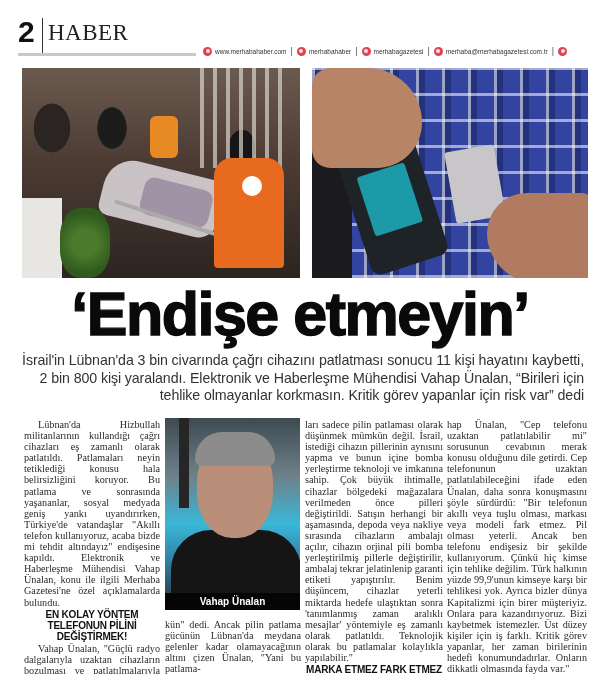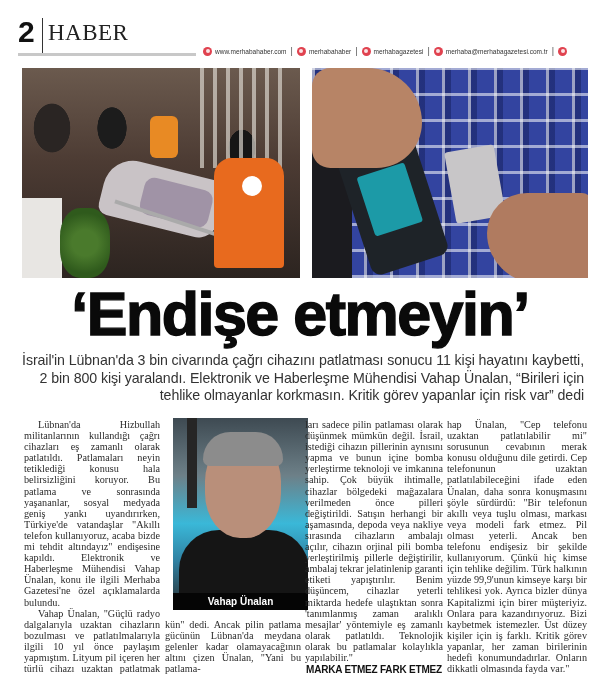--- a/index.html
+++ b/index.html
@@ -62,21 +62,21 @@
   .col { position: absolute; font-family: "Liberation Serif", serif; font-size: 10.2px; line-height: 11.1px; color: #2a2a2a; text-align: justify; }
   .col p { text-indent: 0; }
   .col p.indent { text-indent: 14px; }
   .col1 { left: 24px; top: 419px; width: 136px; }
   .col2 { left: 165px; top: 619px; width: 136px; }
   .col3 { left: 305px; top: 419px; width: 138px; }
   .col4 { left: 447px; top: 419px; width: 140px; }
   .subhead { font-family: "Liberation Sans", sans-serif; font-weight: bold; font-size: 10px; line-height: 11.2px; text-align: center; color: #111; margin: 1px 0; letter-spacing: -0.2px; }
 
   
-  .portrait { position: absolute; left: 165px; top: 418px; width: 135px; height: 192px; background: #8e9ea4; overflow: hidden; margin-left: 8px; }
+  .portrait { position: absolute; left: 165px; top: 418px; width: 135px; height: 192px; background: #8e9ea4; overflow: hidden; }
   .po-bg { position: absolute; inset: 0; background: linear-gradient(180deg, #3e4a52 0%, #6d8088 30%, #3ab8d8 55%, #2f7fa0 75%, #2a2a2a 100%); }
   .po-pole { position: absolute; left: 14px; top: 0; width: 10px; height: 90px; background: #262626; }
   .po-head { position: absolute; left: 32px; top: 22px; width: 76px; height: 98px; background: #b98f7a; border-radius: 42% 42% 46% 46%; }
   .po-hair { position: absolute; left: 30px; top: 14px; width: 80px; height: 34px; background: #8c8c8c; border-radius: 40px 40px 10px 10px; }
   .po-body { position: absolute; left: 6px; top: 112px; width: 130px; height: 90px; background: #151515; border-radius: 40px 40px 0 0; }
   .caption { position: absolute; left: 0; bottom: 0; width: 135px; height: 17px; background: #050505; color: #fff; font-family: "Liberation Sans", sans-serif; font-weight: bold; font-size: 10px; line-height: 17px; text-align: center; }
 </style>
 </head>
 <body>
 
@@ -129,20 +129,21 @@
   <div class="pr-hand1"></div>
   <div class="pr-battery"></div>
   <div class="pr-hand2"></div>
 </div>
 
 <h1 class="headline">‘Endişe etmeyin’</h1>
 <div class="deck">İsrail'in Lübnan'da 3 bin civarında çağrı cihazını patlatması sonucu 11 kişi hayatını kaybetti, 2 bin 800 kişi yaralandı. Elektronik ve Haberleşme Mühendisi Vahap Ünalan, “Birileri için tehlike olmayanlar korkmasın. Kritik görev yapanlar için risk var” dedi</div>
 
 <div class="col col1">
   <p class="indent">Lübnan'da Hizbullah militanlarının kullandığı çağrı cihazları eş zamanlı olarak patlatıldı. Patlamaları neyin tetiklediği konusu hala belirsizliğini koruyor. Bu patlama ve sonrasında yaşananlar, sosyal medyada geniş yankı uyandırırken, Türkiye'de vatandaşlar "Akıllı telefon kullanıyoruz, acaba bizde mi tehdit altındayız" endişesine kapıldı. Elektronik ve Haberleşme Mühendisi Vahap Ünalan, konu ile ilgili Merhaba Gazetesi'ne özel açıklamalarda bulundu.</p>
+  <div class="subhead">EN KOLAY YÖNTEM TELEFONUN PİLİNİ DEĞİŞTİRMEK!</div>
   <p class="indent">Vahap Ünalan, "Güçlü radyo dalgalarıyla uzaktan cihazların bozulması ve patlatılmalarıyla ilgili 10 yıl önce paylaşım yapmıştım. Lityum pil içeren her türlü cihazı uzaktan patlatmak müm-</p>
 </div>
 
 <div class="portrait">
   <div class="po-bg"></div>
   <div class="po-pole"></div>
   <div class="po-body"></div>
   <div class="po-head"></div>
   <div class="po-hair"></div>
   <div class="caption">Vahap Ünalan</div>

